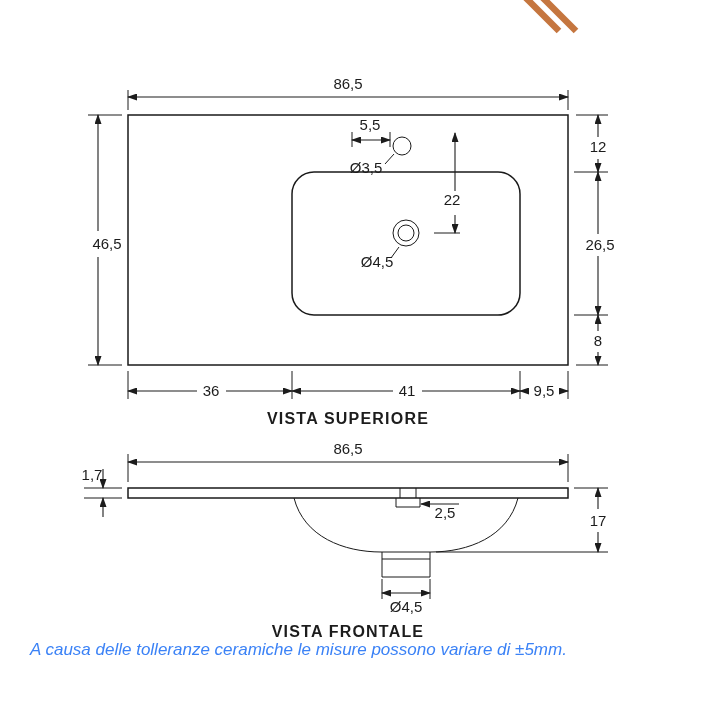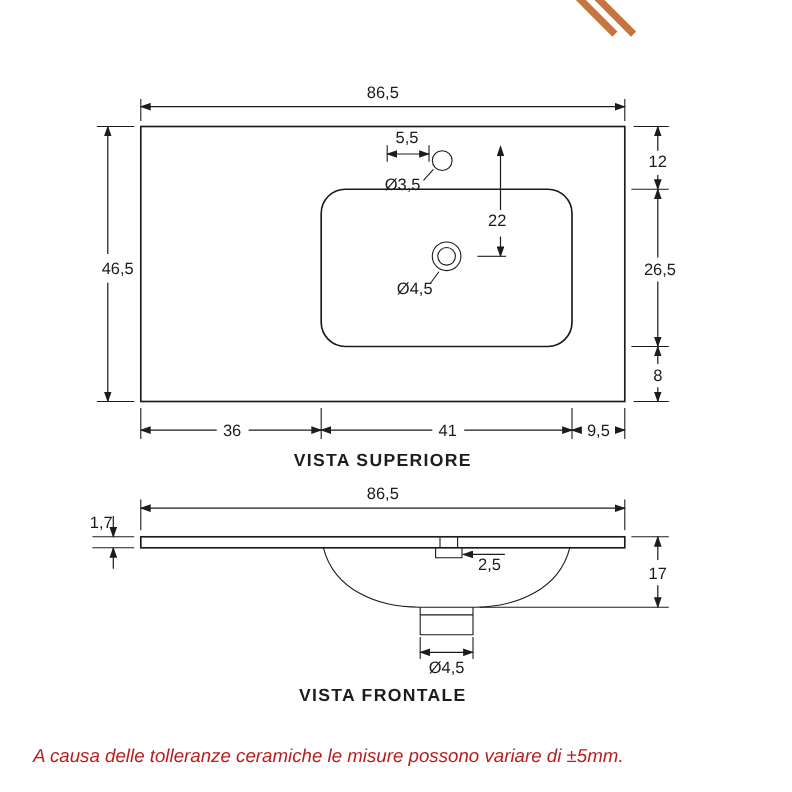--- a/index.html
+++ b/index.html
@@ -5,21 +5,21 @@
   html,body { margin:0; padding:0; background:#ffffff; }
   body { width:720px; height:720px; position:relative; overflow:hidden; }
   svg { display:block; }
   svg text { font-family:"Liberation Sans", sans-serif; fill:#1c1c1c; }
   .dim { font-size:15px; text-anchor:middle; }
   .view-label { font-size:16px; font-weight:600; letter-spacing:1.2px; text-anchor:middle; }
   .ol { fill:none; stroke:#1a1a1a; stroke-width:1.5; }
   .ol-thin { fill:none; stroke:#1a1a1a; stroke-width:1; }
   .dl { fill:none; stroke:#1c1c1c; stroke-width:1.1; }
   .xl { fill:none; stroke:#1c1c1c; stroke-width:1; }
-  .note { position:absolute; left:30px; top:678px; font:italic 17px "Liberation Sans", sans-serif; color:#b91c1c; }
+  .note { position:absolute; left:30px; top:640px; font:italic 17px "Liberation Sans", sans-serif; color:#3b82f6; }
   .arrowhead { fill:#1c1c1c; }
 </style>
 </head>
 <body>
 
 <svg width="720" height="720" viewBox="0 0 720 720">
   <defs>
     <marker id="ae" markerWidth="10" markerHeight="7" refX="9" refY="3.5" orient="auto" markerUnits="userSpaceOnUse">
       <path class="arrowhead" d="M0,0 L10,3.5 L0,7 Z"></path>
     </marker>

